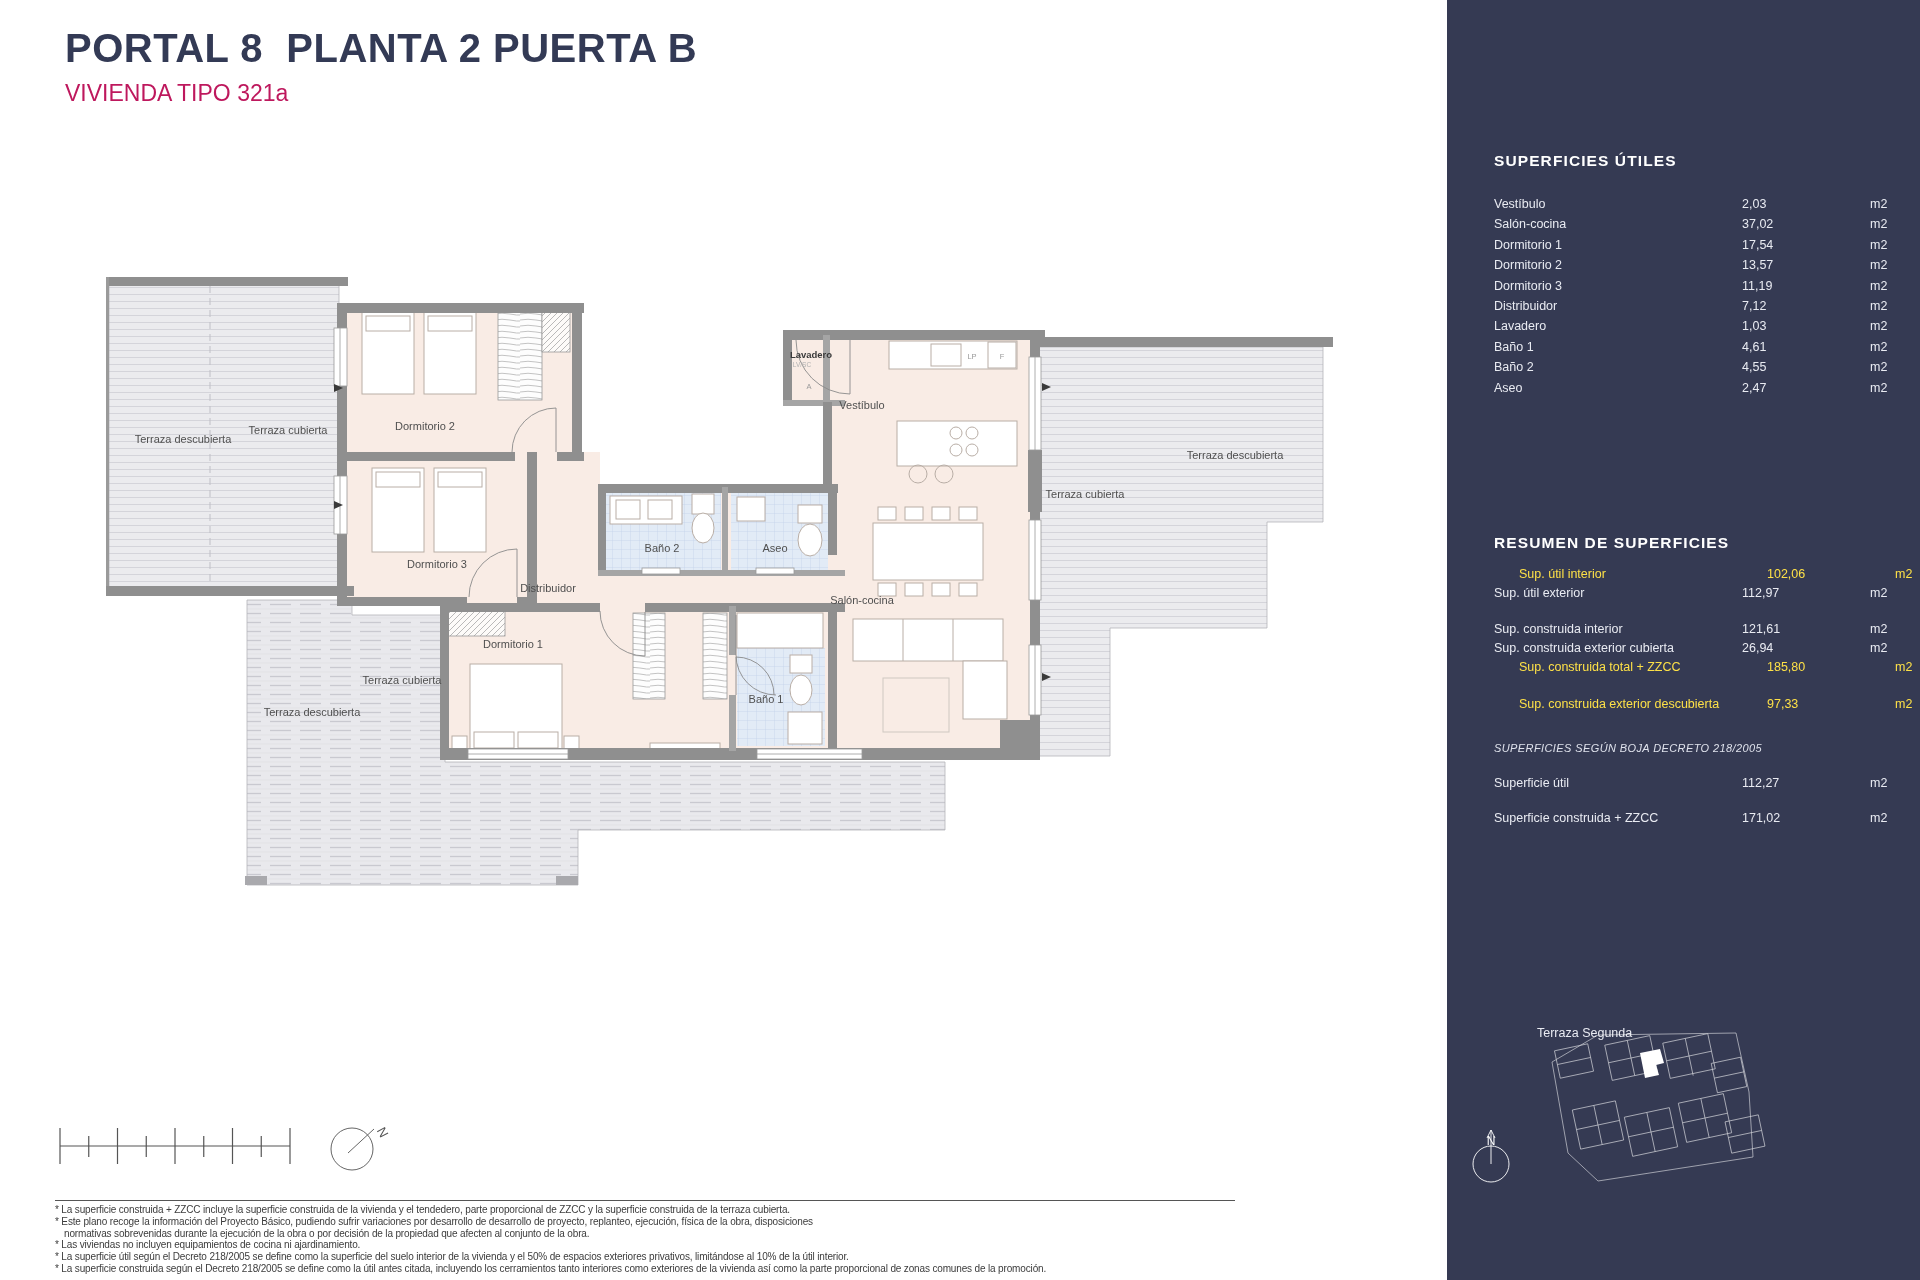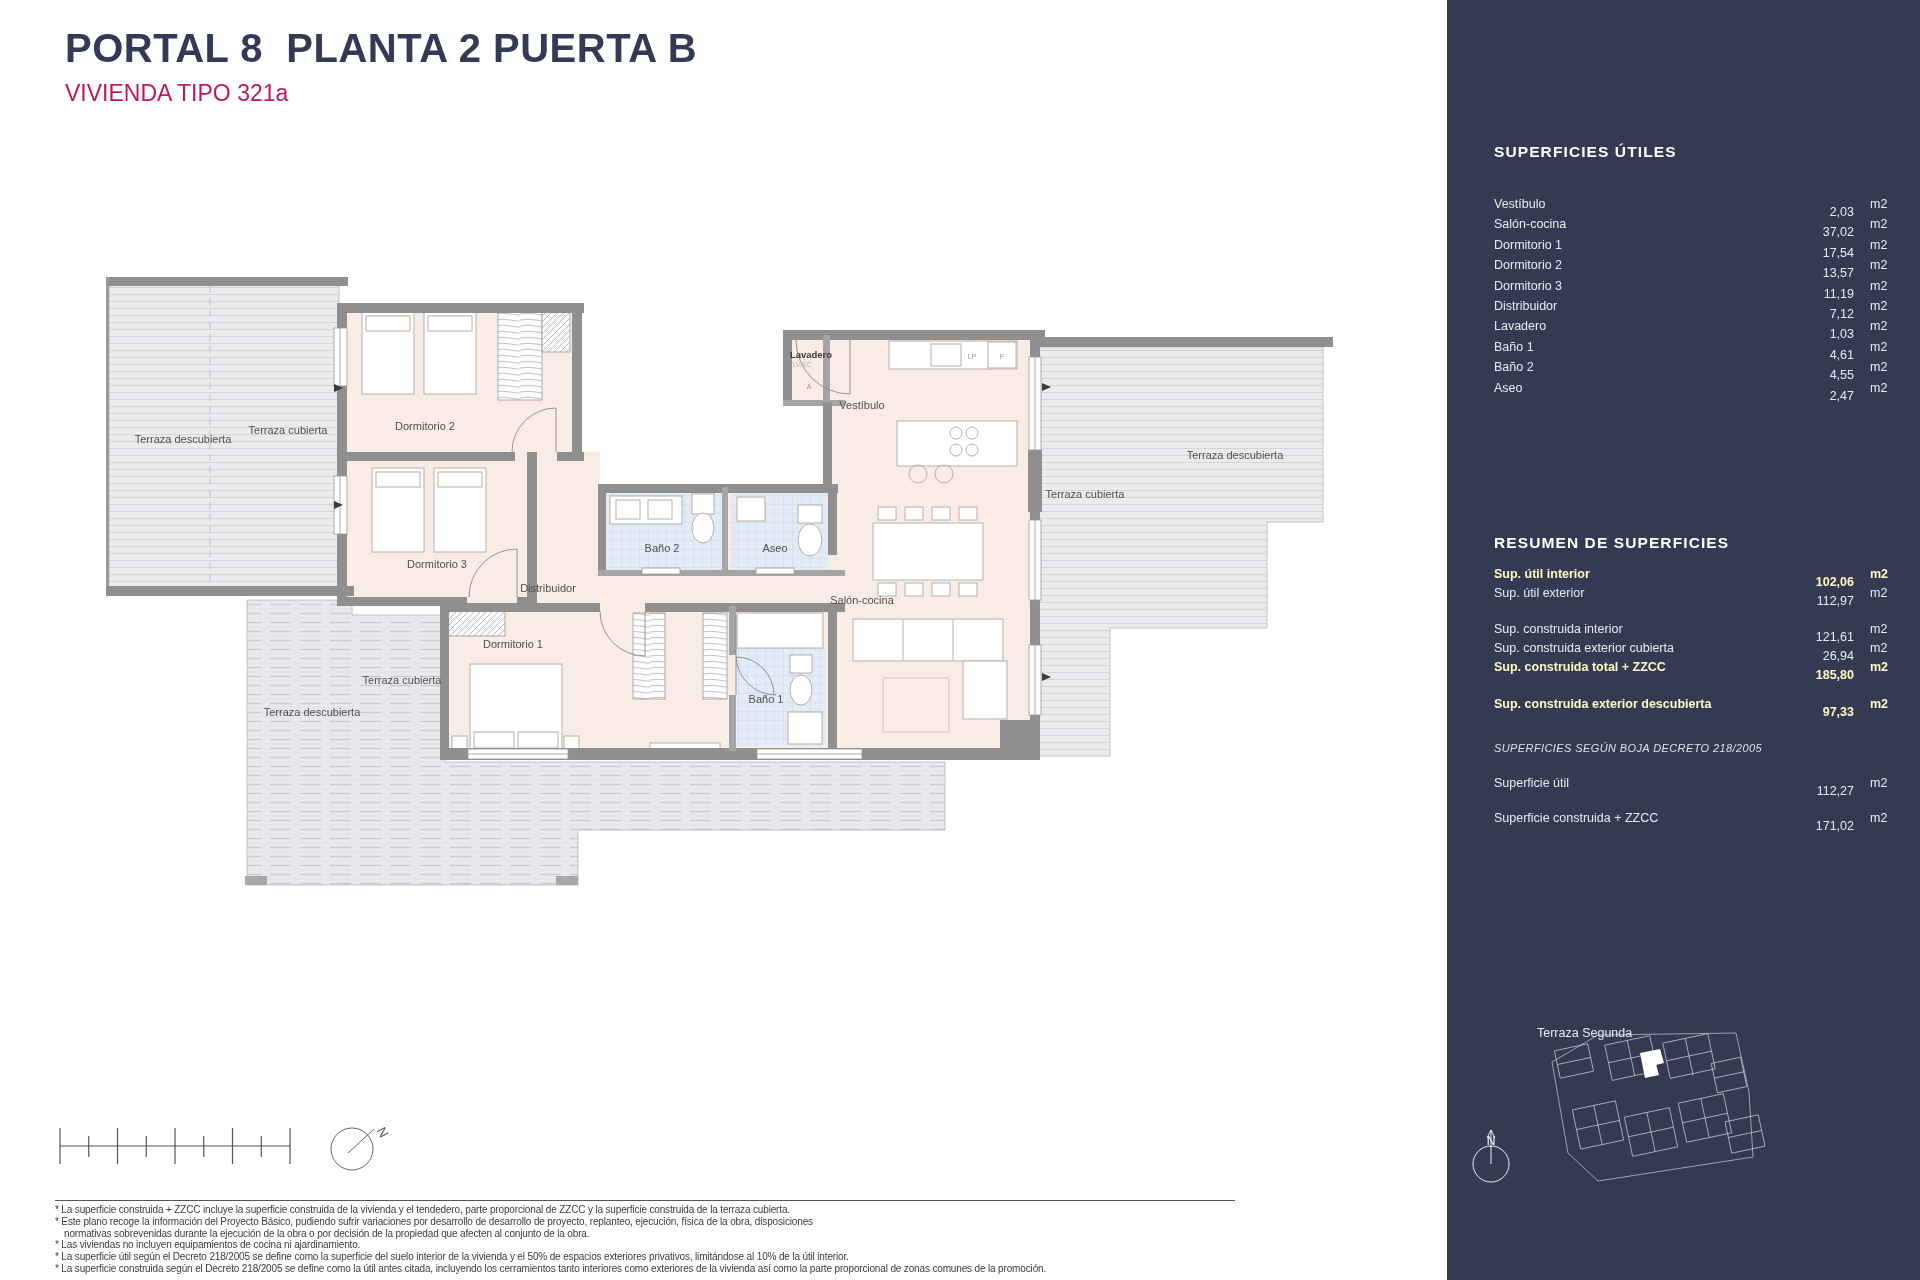--- a/index.html
+++ b/index.html
@@ -15,23 +15,23 @@
   .rlabel{font-size:11px;fill:#4f4f4f;}
   .slabel{font-size:7.5px;fill:#9a9a9a;}
   .lavlabel{font-size:9.5px;fill:#3a3a3a;font-weight:bold;}
   .lavsub{font-size:6.5px;fill:#b0b0b0;}
   
   .sidebar{position:absolute;left:1447px;top:0;width:473px;height:1280px;background:#353a53;z-index:2;color:#eef0f5;}
   .sb-abs{position:absolute;}
   .sb-h{font-size:15.5px;font-weight:bold;letter-spacing:1.1px;color:#ffffff;}
   .sb-row{position:absolute;left:47px;width:360px;height:20px;font-size:12.5px;color:#e9ebf2;}
   .sb-row .lab{position:absolute;left:0;top:0;}
-  .sb-row .val{position:absolute;left:248px;width:112px;text-align:right;top:8px;}
+  .sb-row .val{position:absolute;left:248px;width:112px;top:0;}
   .sb-row .unit{position:absolute;left:376px;top:0;}
-  .sb-row.bold{font-weight:bold;color:#fef9c3;}
+  .sb-row.bold{font-weight:normal;color:#fde047;margin-left:25px;}
   .sb-boja{font-size:11px;font-style:italic;letter-spacing:.4px;color:#dfe2ec;}
   .sb-planta{font-size:12.5px;color:#e9ebf2;}
   
   .footrule{position:absolute;left:55px;top:1200px;width:1180px;border-top:1px solid #555;z-index:3;}
   .footnotes{position:absolute;left:55px;top:1204px;width:1330px;z-index:3;
              font-size:10px;line-height:11.8px;color:#3c3c3c;letter-spacing:-.15px;}
   .footnotes div{white-space:nowrap;}
   .footnotes .indent{padding-left:9px;}
 </style>
 </head>
@@ -276,21 +276,21 @@
     </g>
   </svg>
 
   <div class="titleblock">
     <div class="title-main">PORTAL 8  PLANTA 2 PUERTA B</div>
     <div class="title-sub">VIVIENDA TIPO 321a</div>
   </div>
 
   <aside class="sidebar">
 
-    <div class="sb-abs sb-h" style="left:47px;top:143px">SUPERFICIES ÚTILES</div>
+    <div class="sb-abs sb-h" style="left:47px;top:152px">SUPERFICIES ÚTILES</div>
 
     <div class="sb-row" style="top:197px">
       <span class="lab">Vestíbulo</span>
       <span class="val">2,03</span>
       <span class="unit">m2</span>
       </div>
     <div class="sb-row" style="top:217.4px">
       <span class="lab">Salón-cocina</span>
       <span class="val">37,02</span>
       <span class="unit">m2</span>

